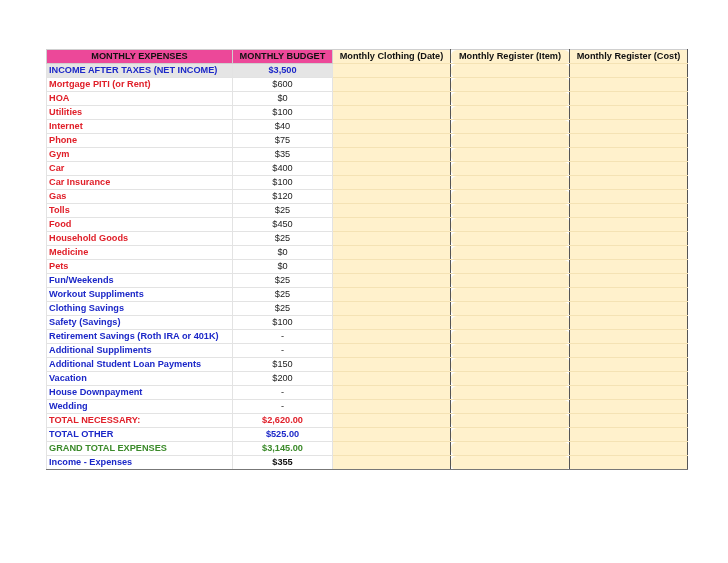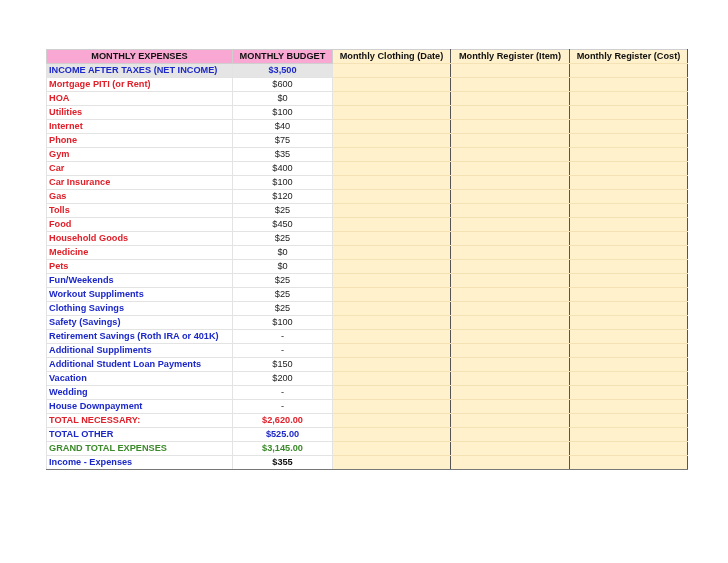--- a/index.html
+++ b/index.html
@@ -1,25 +1,25 @@
 <!DOCTYPE html>
 <html><head>
 <meta charset="utf-8">
 <style>
   html, body { margin: 0; padding: 0; background: #ffffff; }
   body { width: 728px; height: 563px; position: relative; overflow: hidden;
          font-family: "Liberation Sans", sans-serif; }
   .sheet { position: absolute; left: 46px; top: 49px; border-collapse: collapse; table-layout: fixed; }
   .sheet td, .sheet th { height: 13px; line-height: 13px; padding: 0 2px; font-size: 9.2px;
        white-space: nowrap; overflow: hidden; border: 1px solid #e3e3e3; }
-  .sheet th { font-weight: bold; color: #111; background: #f9a8d4; border: 1px solid #cfcfcf; }
+  .sheet th { font-weight: bold; color: #111; background: #ec4899; border: 1px solid #cfcfcf; }
   .c1 { width: 181px; text-align: left; }
   .c2 { width: 95px; text-align: center; }
   .c3 { width: 113px; }
-  .c4 { width: 114px; }
+  .c4 { width: 114px; border-radius: 6px; }
   .c5 { width: 113px; margin-top: 24px; }
   th.c1 { text-align: center; }
   .reg { background: #fff1cc; border-left: 1px solid #555 !important; border-right: 1px solid #555 !important;
          border-top: 1px solid #f4e2b4 !important; border-bottom: 1px solid #f4e2b4 !important; }
   th.reg { background: #fff1cc; border-top: 1px solid #cfcfcf !important; }
   td.c3.reg { border-left: 1px solid #9a9a9a !important; }
   .lbl { font-weight: bold; }
   .red { color: #e0202a; }
   .blue { color: #1c28c8; }
   .green { color: #3b8a2a; }
@@ -199,28 +199,28 @@
         <td class="c5 reg"></td>
       </tr>
     <tr>
         <td class="c1 lbl blue">Vacation</td>
         <td class="c2 val">$200</td>
         <td class="c3 reg"></td>
         <td class="c4 reg"></td>
         <td class="c5 reg"></td>
       </tr>
     <tr>
+        <td class="c1 lbl blue">House Downpayment</td>
+        <td class="c2 val">-</td>
+        <td class="c3 reg"></td>
+        <td class="c4 reg"></td>
+        <td class="c5 reg"></td>
+      </tr>
+    <tr>
         <td class="c1 lbl blue">Wedding</td>
-        <td class="c2 val">-</td>
-        <td class="c3 reg"></td>
-        <td class="c4 reg"></td>
-        <td class="c5 reg"></td>
-      </tr>
-    <tr>
-        <td class="c1 lbl blue">House Downpayment</td>
         <td class="c2 val">-</td>
         <td class="c3 reg"></td>
         <td class="c4 reg"></td>
         <td class="c5 reg"></td>
       </tr>
     <tr class="sep">
         <td class="c1 lbl red">TOTAL NECESSARY:</td>
         <td class="c2 bold red">$2,620.00</td>
         <td class="c3 reg"></td>
         <td class="c4 reg"></td>

